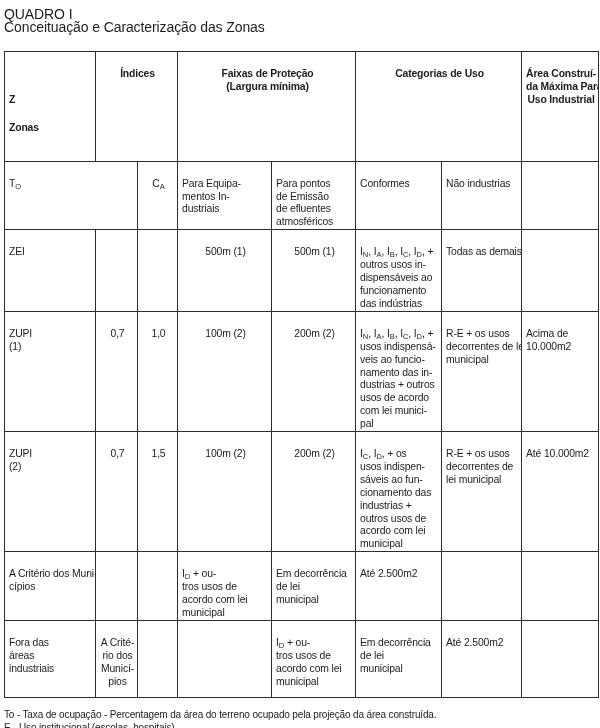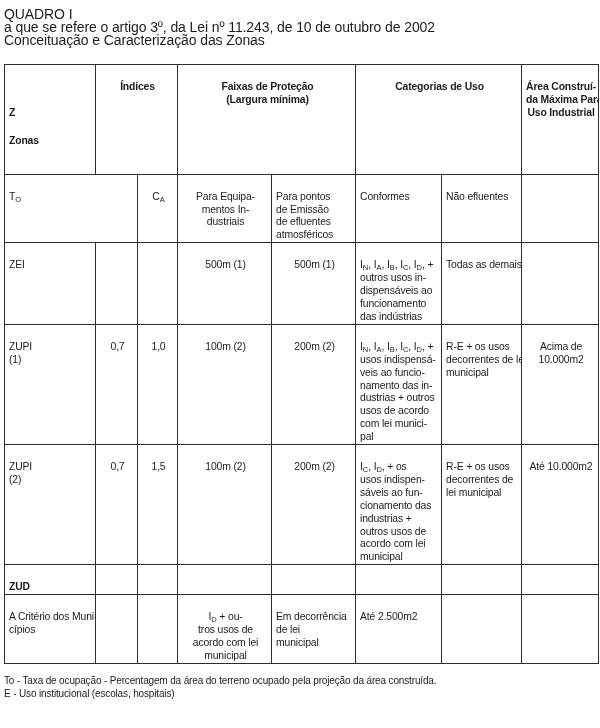--- a/index.html
+++ b/index.html
@@ -23,35 +23,34 @@
     letter-spacing:-0.15px;
     white-space:pre;
     overflow:hidden;
   }
   tr.hdr td{font-weight:bold;}
   .b{font-weight:bold;}
   .tc{text-align:center;}
   .vm{vertical-align:middle;}
   .pl6{padding-left:6px;}
   .pl8{padding-left:8px;}
-  .pl12{padding-left:12px;text-align:center;}
+  .pl12{padding-left:12px;}
   .pt8{padding-top:9px;}
   .zcell{display:flex;flex-direction:column;justify-content:space-between;height:41px;}
   sub{font-size:7.5px;line-height:0;vertical-align:-2px;letter-spacing:0;}
   .fns{margin-top:10px;}
   .fns div{font-size:10px;line-height:13.5px;letter-spacing:-0.15px;white-space:pre;}
 </style>
 </head>
 <body>
 
 <div class="page">
 
   <div class="title-block">
     <div>QUADRO I</div>
-    <div>a que se refere o artigo 3º, da Lei nº 11.243, de 10 de outubro de 2002</div>
     <div>Conceituação e Caracterização das Zonas</div>
   </div>
 
   <table class="ztable">
     <colgroup>
       <col style="width:91px">
         <col style="width:42px">
         <col style="width:40px">
       <col style="width:94px">
         <col style="width:84px">
@@ -81,21 +80,21 @@
       <td colspan="2">T<sub>O</sub></td>
       <td class="tc">C<sub>A</sub></td>
       <td class="pl12">Para Equipa-
 mentos In-
 dustriais</td>
       <td>Para pontos
 de Emissão
 de efluentes
 atmosféricos</td>
       <td class="pl8">Conformes</td>
-      <td class="pl6">Não efluentes</td>
+      <td class="pl6">Não industrias</td>
       <td></td>
     </tr>
 
     <tr style="height:66px">
       <td class="vm">ZEI</td>
       <td></td>
       <td></td>
       <td class="tc">500m (1)</td>
       <td class="tc">500m (1)</td>
       <td>I<sub>N</sub>, I<sub>A</sub>, I<sub>B</sub>, I<sub>C</sub>, I<sub>D</sub>, +
@@ -143,48 +142,58 @@
 industrias +
 outros usos de
 acordo com lei
 municipal</td>
       <td>R-E + os usos
 decorrentes de
 lei municipal</td>
       <td class="pl12">Até 10.000m2</td>
     </tr>
 
-    <tr style="height:28px">
-      <td class="b vm">ZUD</td>
-      <td></td>
-      <td></td>
-      <td></td>
-      <td></td>
-      <td></td>
-      <td></td>
-      <td></td>
-    </tr>
 
     <tr style="height:53px">
       <td>A Critério dos Muni-
 cípios</td>
       <td></td>
       <td></td>
       <td class="pl12">I<sub>D</sub> + ou-
 tros usos de
 acordo com lei
 municipal</td>
       <td class="pl8">Em decorrência
 de lei
 municipal</td>
       <td class="pl8">Até 2.500m2</td>
       <td></td>
       <td></td>
     </tr>
 
+    <tr style="height:77px">
+      <td class="pt8 pl6">Fora das
+áreas
+industriais</td>
+      <td class="pt8 tc">A Crité-
+rio dos
+Municí-
+pios</td>
+      <td class="pt8"></td>
+      <td class="pt8"></td>
+      <td class="pt8 pl8">I<sub>D</sub> + ou-
+tros usos de
+acordo com lei
+municipal</td>
+      <td class="pt8 pl12">Em decorrência
+de lei
+municipal</td>
+      <td class="pt8 pl8">Até 2.500m2</td>
+      <td class="pt8"></td>
+    </tr>
   </tbody>
     </table>
 
   <div class="fns">
     <div>To - Taxa de ocupação - Percentagem da área do terreno ocupado pela projeção da área construída.</div>
     <div>E - Uso institucional (escolas, hospitais)</div>
 
   </div>
 
 </div>

